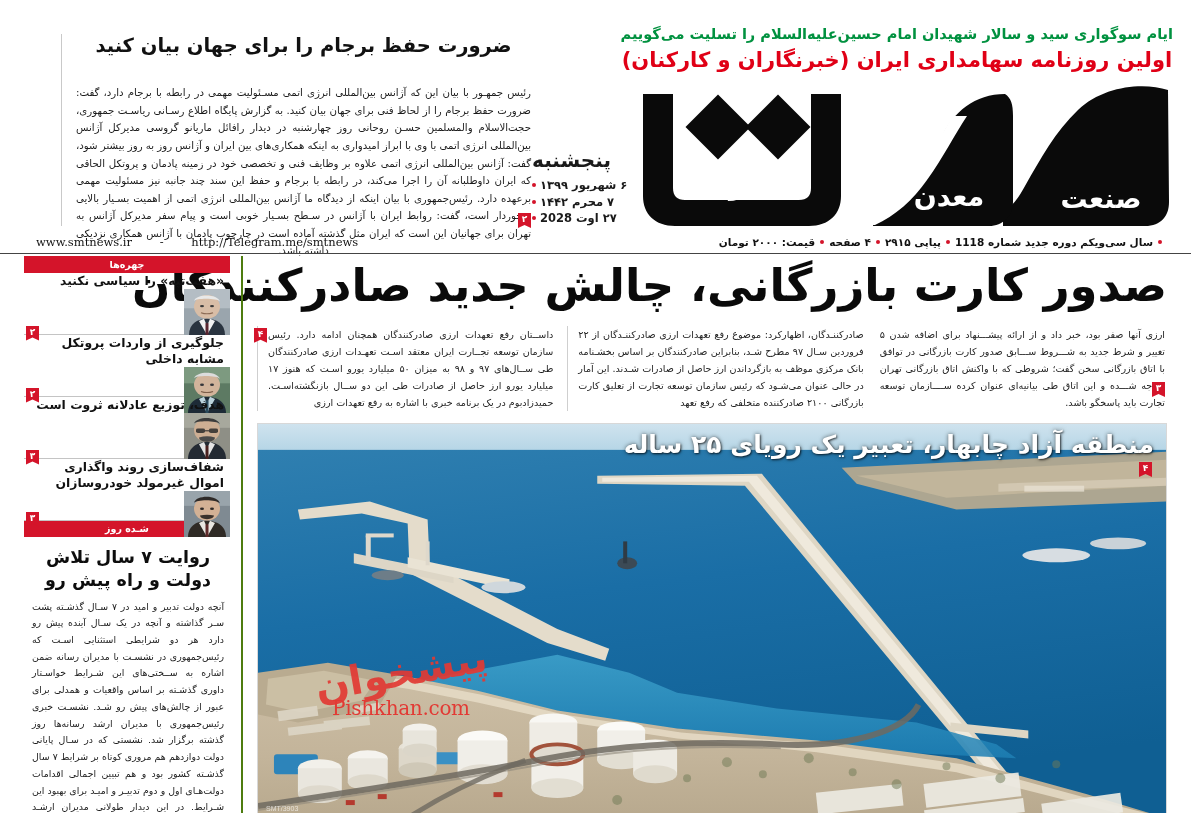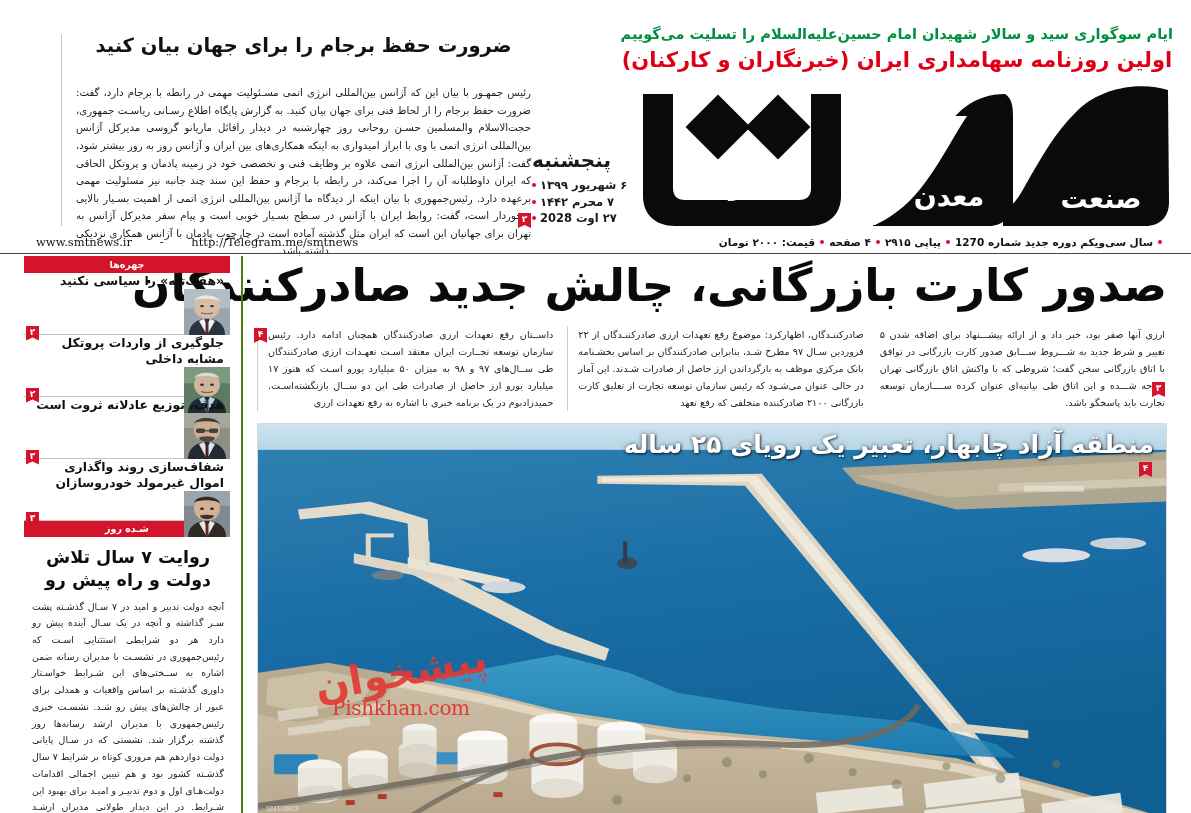--- a/index.html
+++ b/index.html
@@ -414,21 +414,21 @@
     </div>
   </div>
 
   <div class="info-bar">
     <div class="info-left">
       <span>www.smtnews.ir</span>
       <span>-</span>
       <span>http://Telegram.me/smtnews</span>
     </div>
     <div class="info-right">
-      <span class="bullet-red"></span><span>سال سی‌ویکم دوره جدید شماره 1270</span><span class="bullet-red"></span><span>پیاپی ۲۹۱۵</span><span class="bullet-red"></span><span>۴ صفحه</span><span class="bullet-red"></span><span>قیمت: ۲۰۰۰ تومان</span>
+      <span class="bullet-red"></span><span>سال سی‌ویکم دوره جدید شماره 1118</span><span class="bullet-red"></span><span>پیاپی ۲۹۱۵</span><span class="bullet-red"></span><span>۴ صفحه</span><span class="bullet-red"></span><span>قیمت: ۲۰۰۰ تومان</span>
     </div>
   </div>
 
   <div class="main-area">
 
     <div class="main-col">
       <h1 class="main-headline">صدور کارت بازرگانی، چالش جدید صادرکنندگان</h1>
 
       <div class="lead-cols">
         <div class="lead-col">

